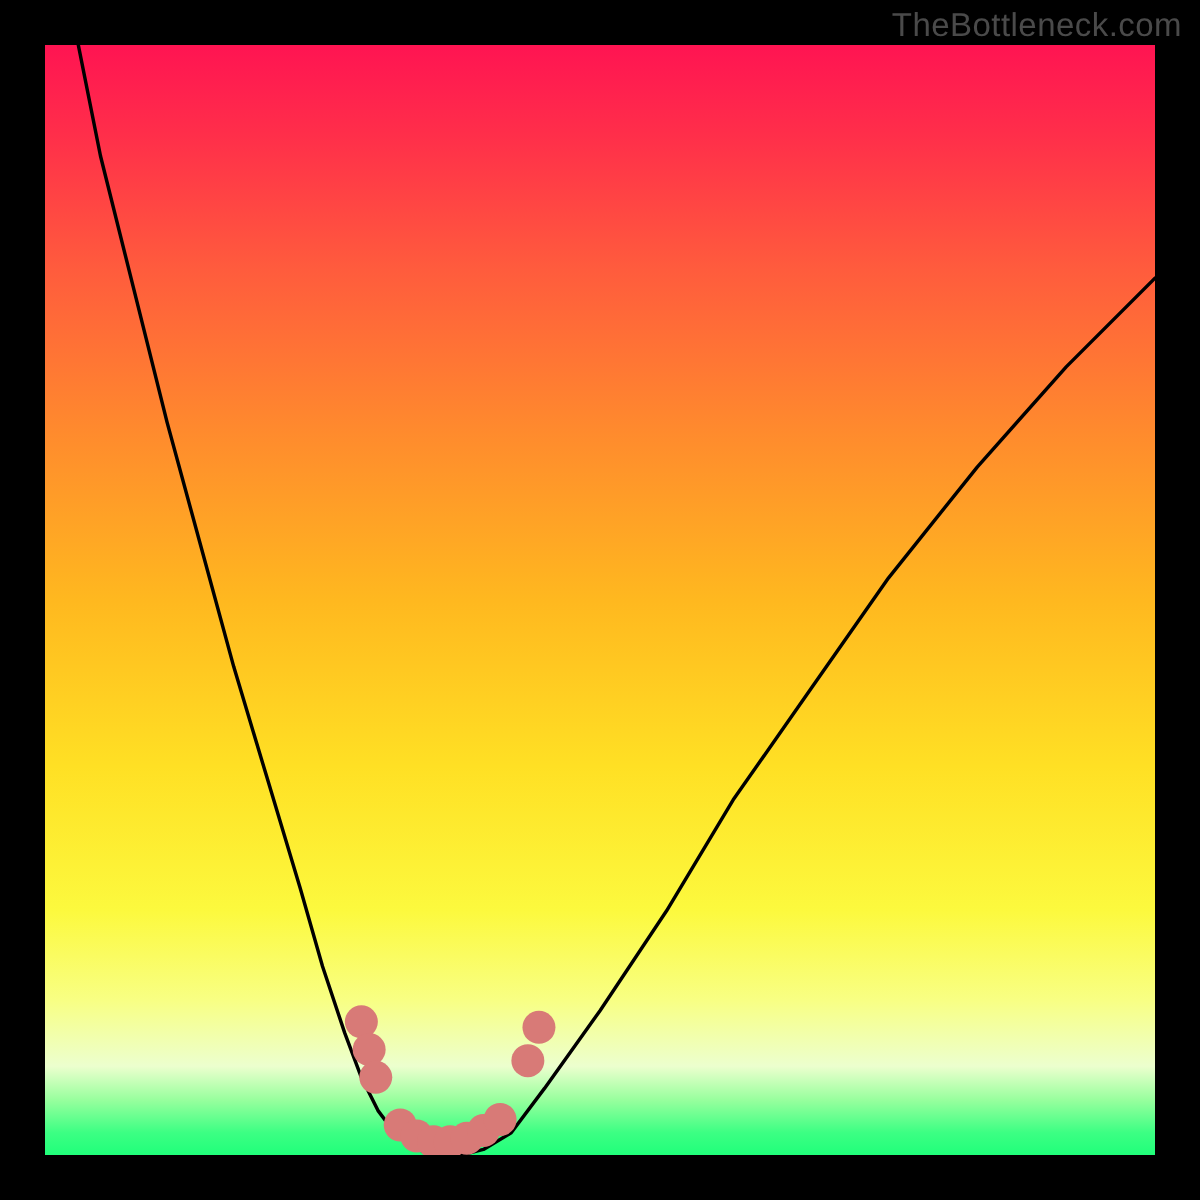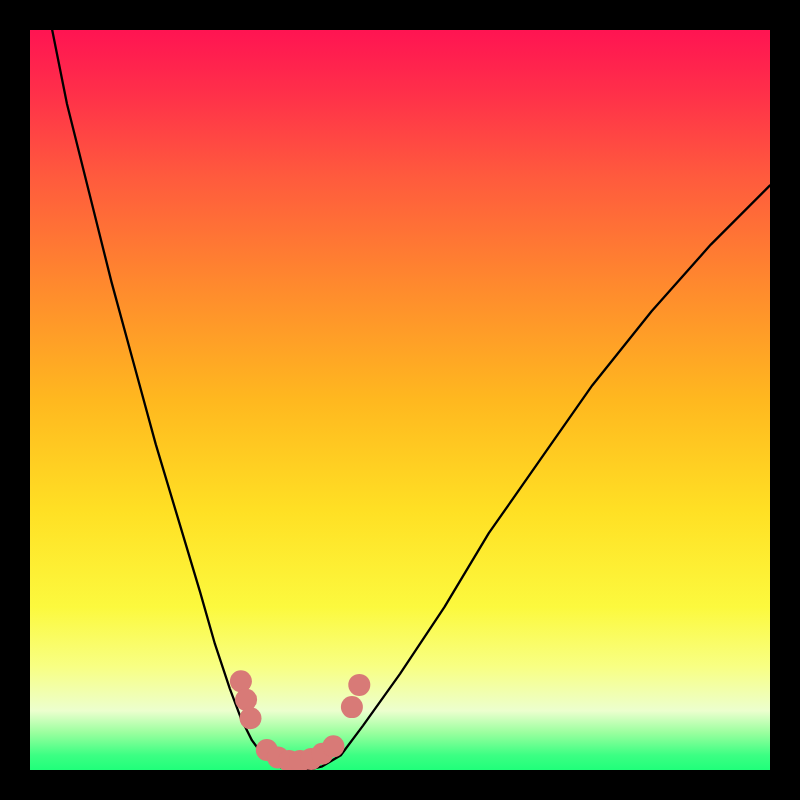--- a/index.html
+++ b/index.html
@@ -77,13 +77,14 @@
           <circle cx="259.0" cy="731.1" r="11" fill="#d87a77"></circle>
           <circle cx="270.1" cy="731.1" r="11" fill="#d87a77"></circle>
           <circle cx="281.2" cy="728.9" r="11" fill="#d87a77"></circle>
           <circle cx="292.3" cy="723.7" r="11" fill="#d87a77"></circle>
           <circle cx="303.4" cy="716.3" r="11" fill="#d87a77"></circle>
           <circle cx="321.9" cy="677.1" r="11" fill="#d87a77"></circle>
           <circle cx="329.3" cy="654.9" r="11" fill="#d87a77"></circle>
         </g>
     </svg>
   </div>
+  <div class="watermark">TheBottleneck.com</div>
 </div>
 
 </body></html>

